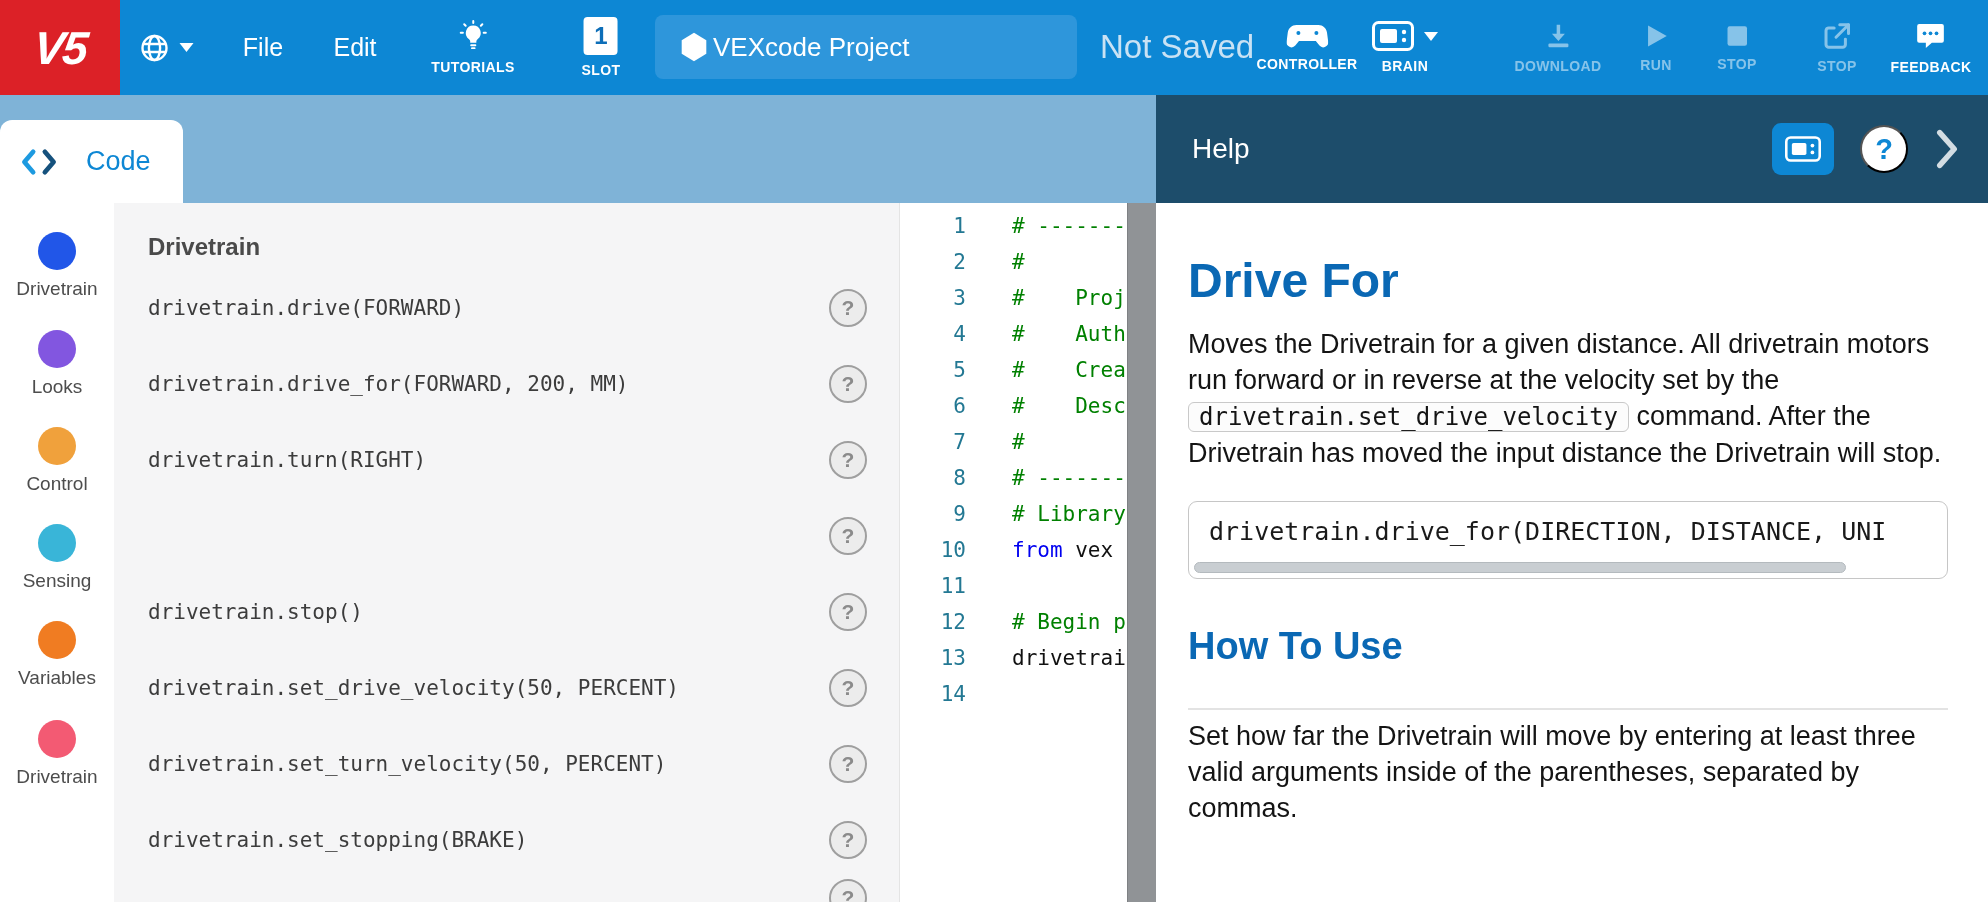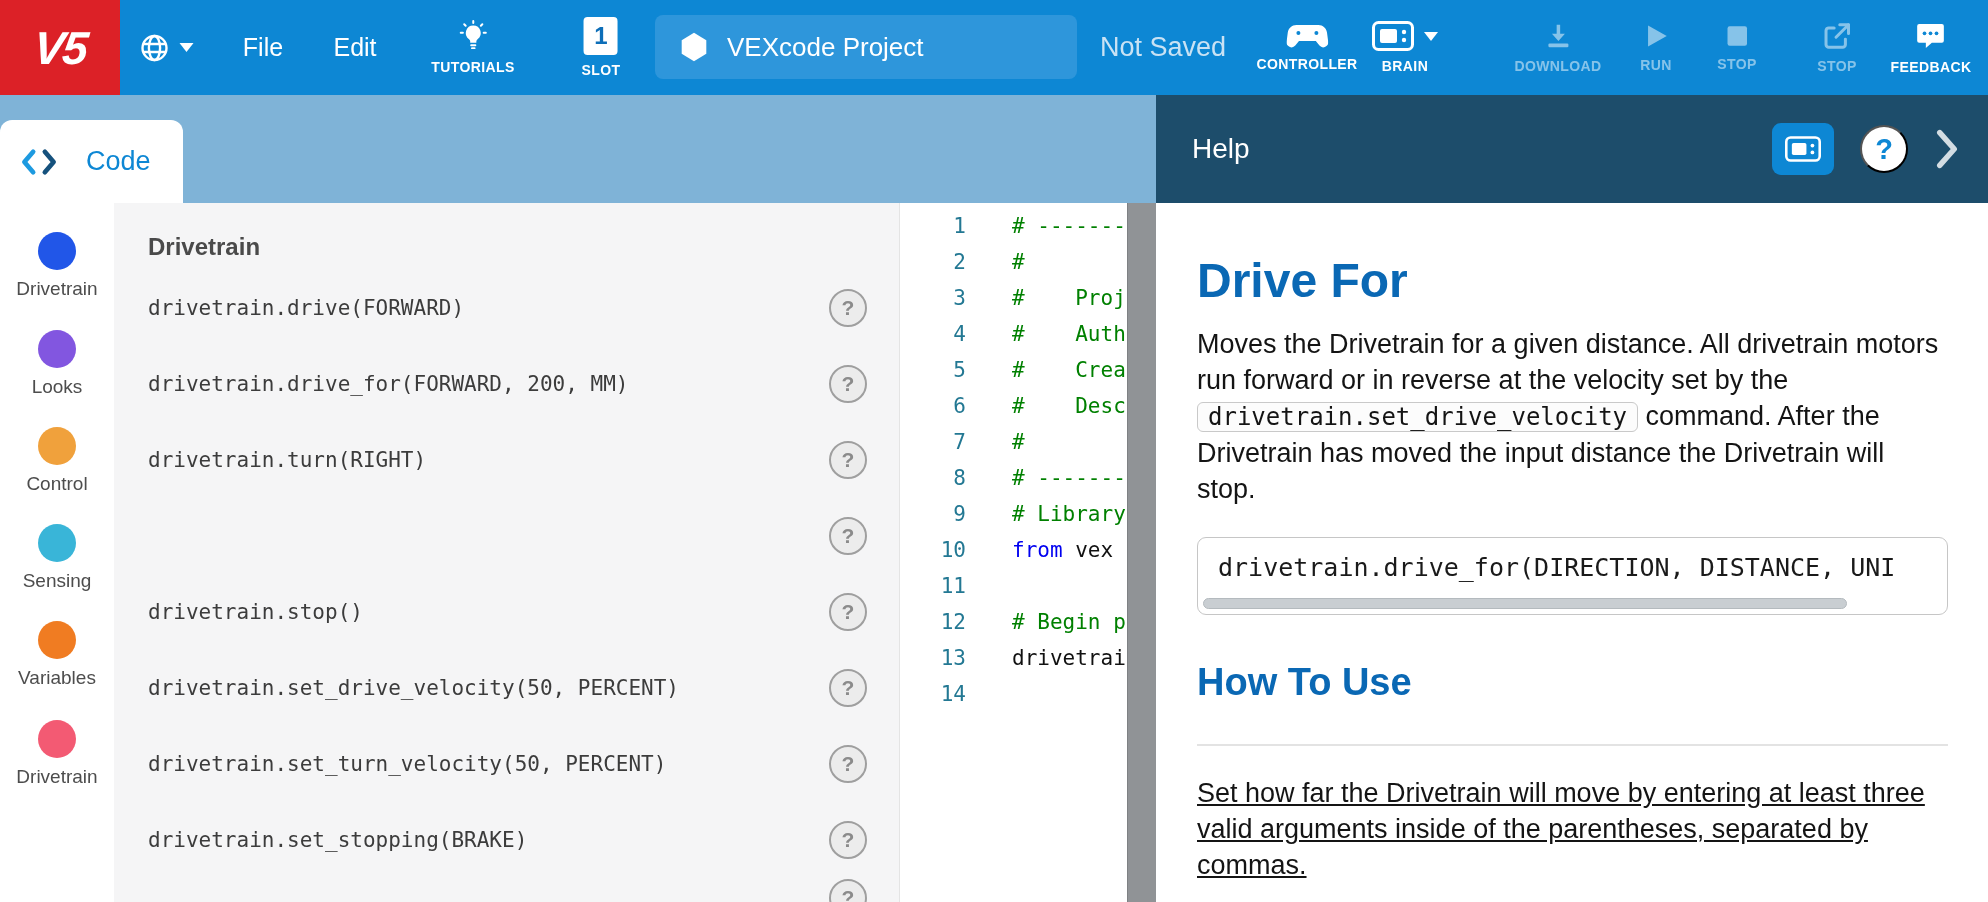--- a/index.html
+++ b/index.html
@@ -14,23 +14,23 @@
   .logo-text { color:#fff; font-size:46px; font-weight:900; font-style:italic; transform:skewX(-6deg); letter-spacing:-2px; }
   .tb-row { position:absolute; top:0; height:95px; display:flex; align-items:center; gap:9px; transform:translateX(-50%); cursor:pointer; background:none; border:none; }
   .tb-menu { position:absolute; top:0; height:95px; display:flex; align-items:center; transform:translateX(-50%); font-size:25px; color:#fff; background:none; border:none; font-family:inherit; cursor:pointer; }
   .tb-col { position:absolute; top:0; height:95px; display:flex; flex-direction:column; align-items:center; justify-content:center; gap:7px; transform:translateX(-50%); background:none; border:none; cursor:pointer; font-family:inherit; }
   .tb-label { font-size:14px; font-weight:700; color:#fff; letter-spacing:.4px; white-space:nowrap; }
   .caret { width:0; height:0; border-left:7px solid transparent; border-right:7px solid transparent; border-top:9px solid #fff; }
   .dim { opacity:.5; }
   .icon-row { display:flex; align-items:center; gap:10px; }
   .slot-icon { width:34px; height:38px; background:#fff; border-radius:4px; display:flex; align-items:center; justify-content:center; }
   .slot-num { color:#0d6eb8; font-size:24px; font-weight:700; }
-  .project-pill { position:absolute; left:655px; top:15px; width:422px; height:64px; background:#2e96db; border-radius:8px; display:flex; align-items:center; gap:18px; padding:0 24px; cursor:text; }
+  .project-pill { position:absolute; left:655px; top:15px; width:422px; height:64px; background:#2e96db; border-radius:8px; display:flex; align-items:center; gap:4px; padding:0 24px; cursor:text; }
   .project-name { color:#fff; font-size:26px; white-space:nowrap; }
-  .not-saved { position:absolute; left:1100px; top:0; height:94px; display:flex; align-items:center; color:#c9e2f4; font-size:27px; white-space:nowrap; }
+  .not-saved { position:absolute; left:1100px; top:0; height:94px; display:flex; align-items:center; color:#c9e2f4; font-size:33px; white-space:nowrap; }
 
   
   .substrip { position:absolute; left:0; top:95px; width:1156px; height:108px; background:#7fb3d7; }
   .code-tab { position:absolute; left:0; top:120px; width:183px; height:83px; background:#fff; border-radius:12px 12px 0 0; display:flex; align-items:center; gap:14px; padding-left:20px; z-index:3; cursor:pointer; }
   .code-tab-label { color:#0d87d4; font-size:27px;margin-left:14px; }
 
   
   .workspace-bg { position:absolute; left:0; top:203px; width:1156px; height:699px; background:#fff; }
   .cat-sidebar { position:absolute; left:0; top:203px; width:114px; height:699px; background:#fff; z-index:2; }
   .cat-item { position:absolute; left:0; width:114px; display:flex; flex-direction:column; align-items:center; gap:8px; cursor:pointer; }
@@ -55,30 +55,30 @@
 
   
   .help { position:absolute; left:1156px; top:95px; width:832px; height:807px; }
   .help-header { position:relative; width:100%; height:108px; background:#1d4d6b; display:flex; align-items:center; padding:0 28px 0 36px; }
   .help-title { color:#fff; font-size:28px; }
   .help-actions { margin-left:auto; display:flex; align-items:center; gap:26px; }
   .brain-btn { width:62px; height:52px; border-radius:9px; background:#0d87d4; border:none; display:flex; align-items:center; justify-content:center; cursor:pointer; }
   .q-big { width:48px; height:48px; border-radius:50%; background:#fff; display:flex; align-items:center; justify-content:center; font-size:29px; font-weight:700; color:#0d87d4; cursor:pointer; }
   .collapse { display:flex; align-items:center; cursor:pointer; }
 
-  .help-body { position:relative; width:100%; height:699px; background:#fff; padding:0 40px 0 41px; overflow:hidden; }
+  .help-body { position:relative; width:100%; height:699px; background:#fff; padding:0 40px 0 32px; overflow:hidden; }
   .topic { margin-top:50px; font-size:48px; font-weight:700; color:#0a68b4; }
   .desc { margin-top:18px; font-size:27px; line-height:36px; color:#141414; }
   .chip { font-family:"DejaVu Sans Mono", monospace; font-size:24px; background:#fcfcfc; border:1px solid #c9c9c9; border-radius:6px; padding:0 10px; white-space:nowrap; }
   .code-box { margin-top:30px; position:relative; height:78px; border:1px solid #c6c6c6; border-radius:9px; background:#fff; padding:15px 20px; overflow:hidden; }
   .code-box code { font-family:"DejaVu Sans Mono", monospace; font-size:25px; color:#1a1a1a; white-space:pre; }
   .hscroll { position:absolute; left:5px; bottom:5px; width:86%; height:11px; border-radius:6px; background:#c9ced2; border:1px solid #b4babe; }
   .howto { margin-top:46px; font-size:38px; font-weight:700; color:#0a68b4; }
   .rule { margin-top:40px; border:none; border-top:2px solid #e3e3e3; }
-  .usage { margin-top:29px;text-decoration:underline; }
+  .usage { margin-top:8px; }
 </style>
 </head>
 <body>
 
 <div class="app">
 
   <header class="topbar">
     <div class="logo">
       <span class="logo-text">V5</span>
     </div>

